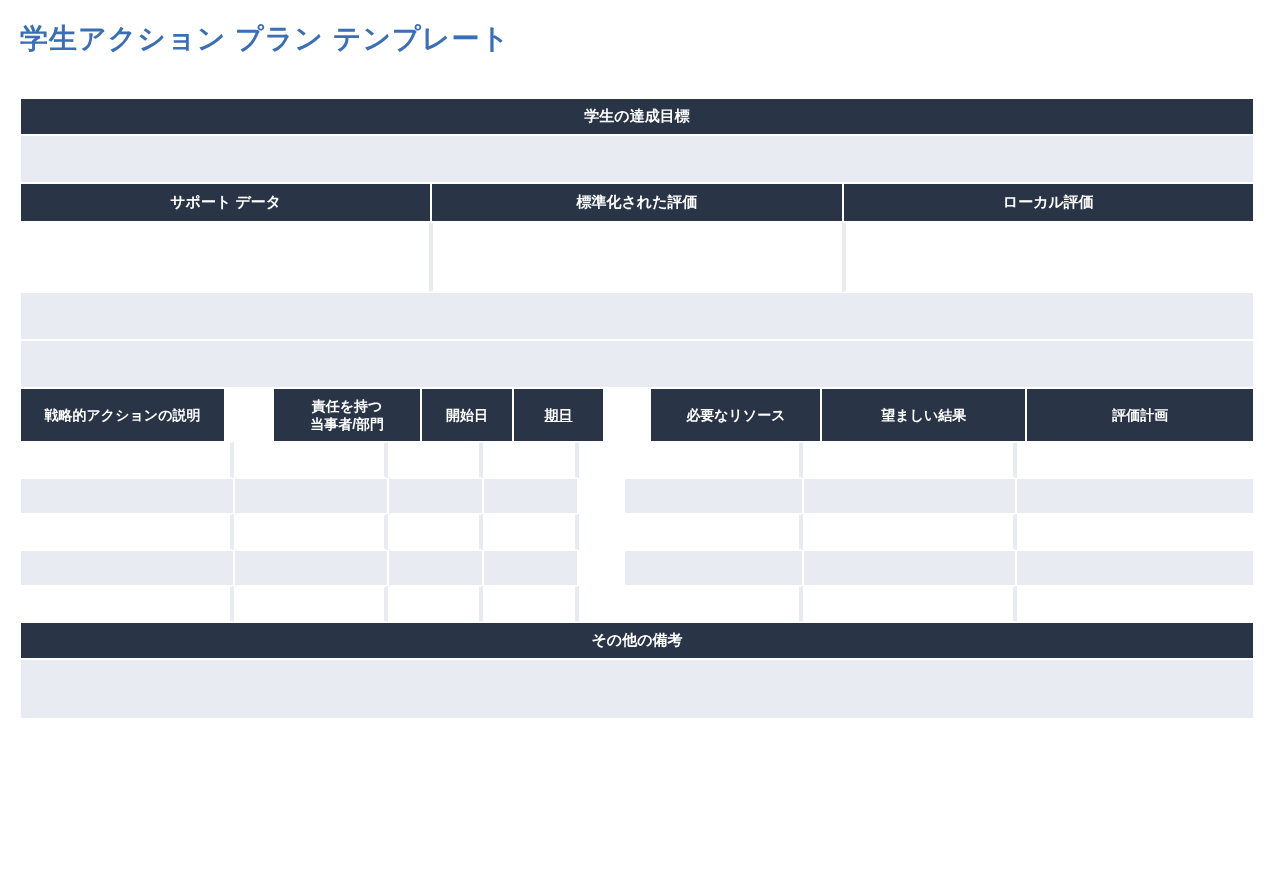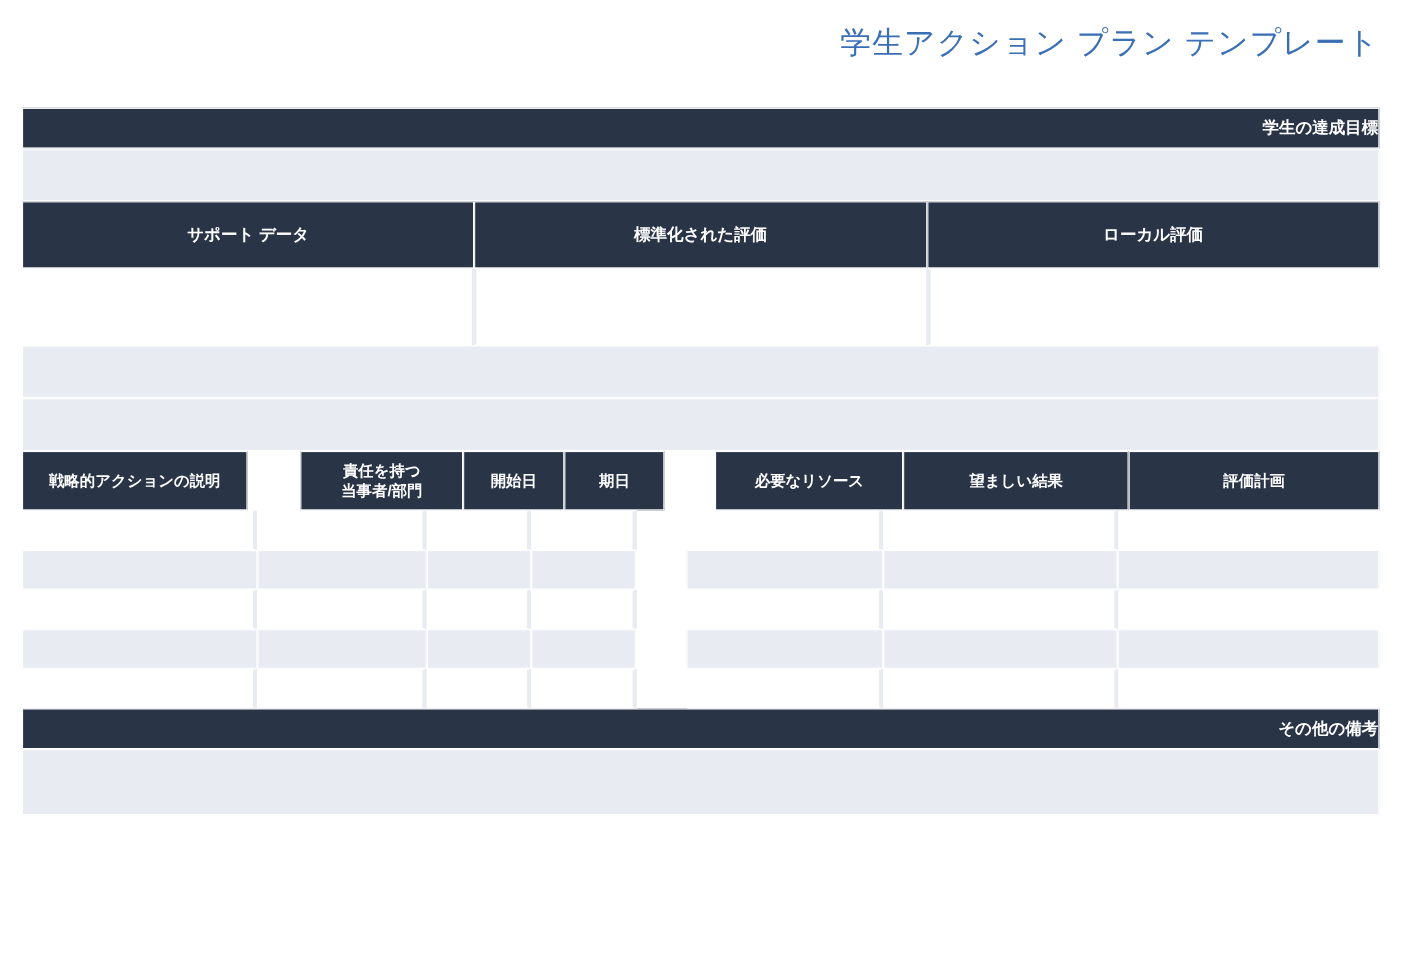--- a/index.html
+++ b/index.html
@@ -8,52 +8,51 @@
       padding: 0;
     }
     body {
       font-family: "Hiragino Kaku Gothic Pro", "Meiryo", sans-serif;
       background: #ffffff;
       padding: 20px;
     }
     .page-title {
       color: #3b6fb5;
       font-size: 28px;
-      font-weight: normal;
+      font-weight: bold;
       margin-bottom: 40px;
       letter-spacing: 1px;
-      text-align: right;
     }
     .template-container {
       width: 100%;
     }
     .header-bar {
       background: #2a3447;
       color: #ffffff;
-      text-align: right;
+      text-align: center;
       font-weight: bold;
       padding: 8px 0;
       font-size: 15px;
       border: 1px solid #ffffff;
     }
     .input-row-single {
       background: #e8ecf2;
       height: 48px;
       border: 1px solid #ffffff;
     }
     .three-col-header {
       display: flex;
     }
     .three-col-header .col-header {
       flex: 1;
       background: #2a3447;
       color: #ffffff;
       text-align: center;
       font-weight: bold;
-      padding: 20px 0;
+      padding: 9px 0;
       font-size: 15px;
       border: 1px solid #ffffff;
     }
     .three-col-body {
       display: flex;
     }
     .three-col-body .col-body {
       flex: 1;
       background: #ffffff;
       height: 70px;
@@ -92,21 +91,21 @@
     }
     .action-table-row.white .atr-cell:last-child {
       border-right: 1px solid #ffffff;
     }
     .action-table-row.grey .atr-cell {
       background: #e8ecf2;
     }
     .w1 { width: 18%; }
     .w2 { width: 13%; }
     .w3 { width: 8%; }
-    .w4 { width: 8%; }
+    .w4 { width: 8%; text-decoration: underline; }
     .w5 { width: 15%; margin-left: 46px; }
     .w6 { width: 18%; }
     .w7 { width: 20%; }
     .notes-body {
       background: #e8ecf2;
       height: 60px;
       border: 1px solid #ffffff;
     }
   </style>
 </head>

